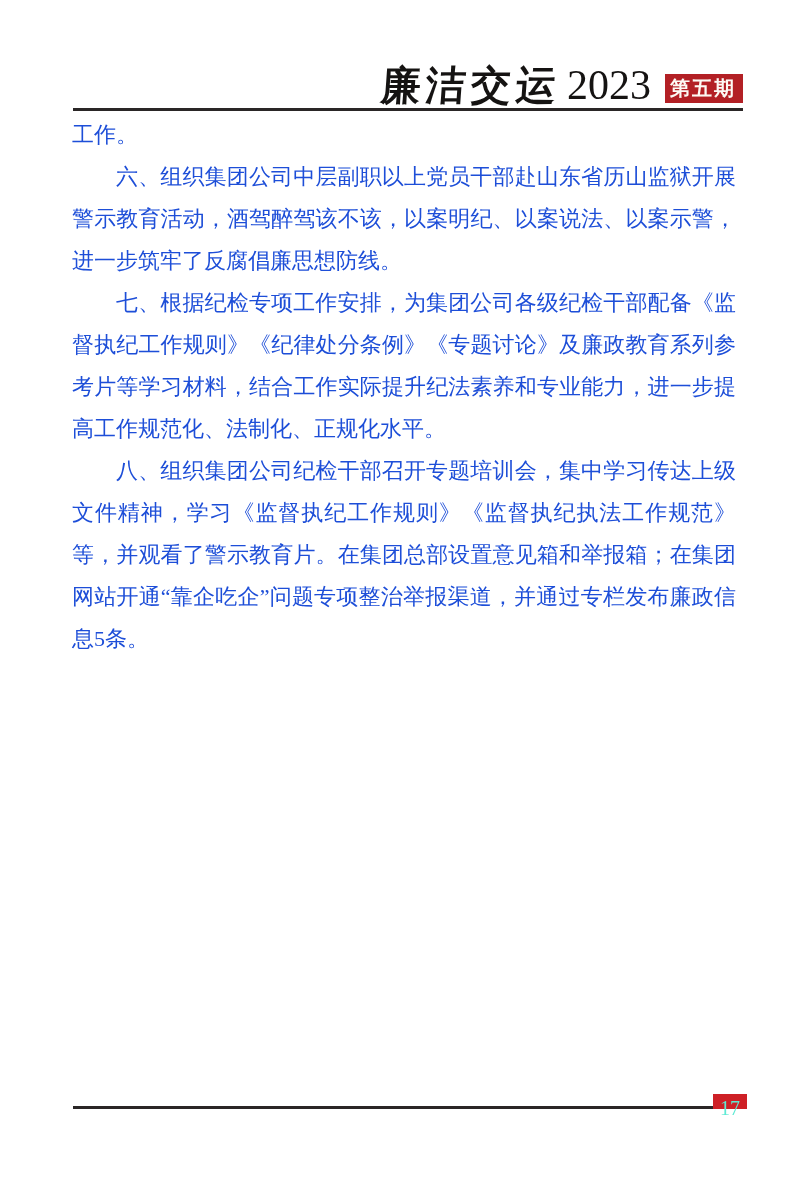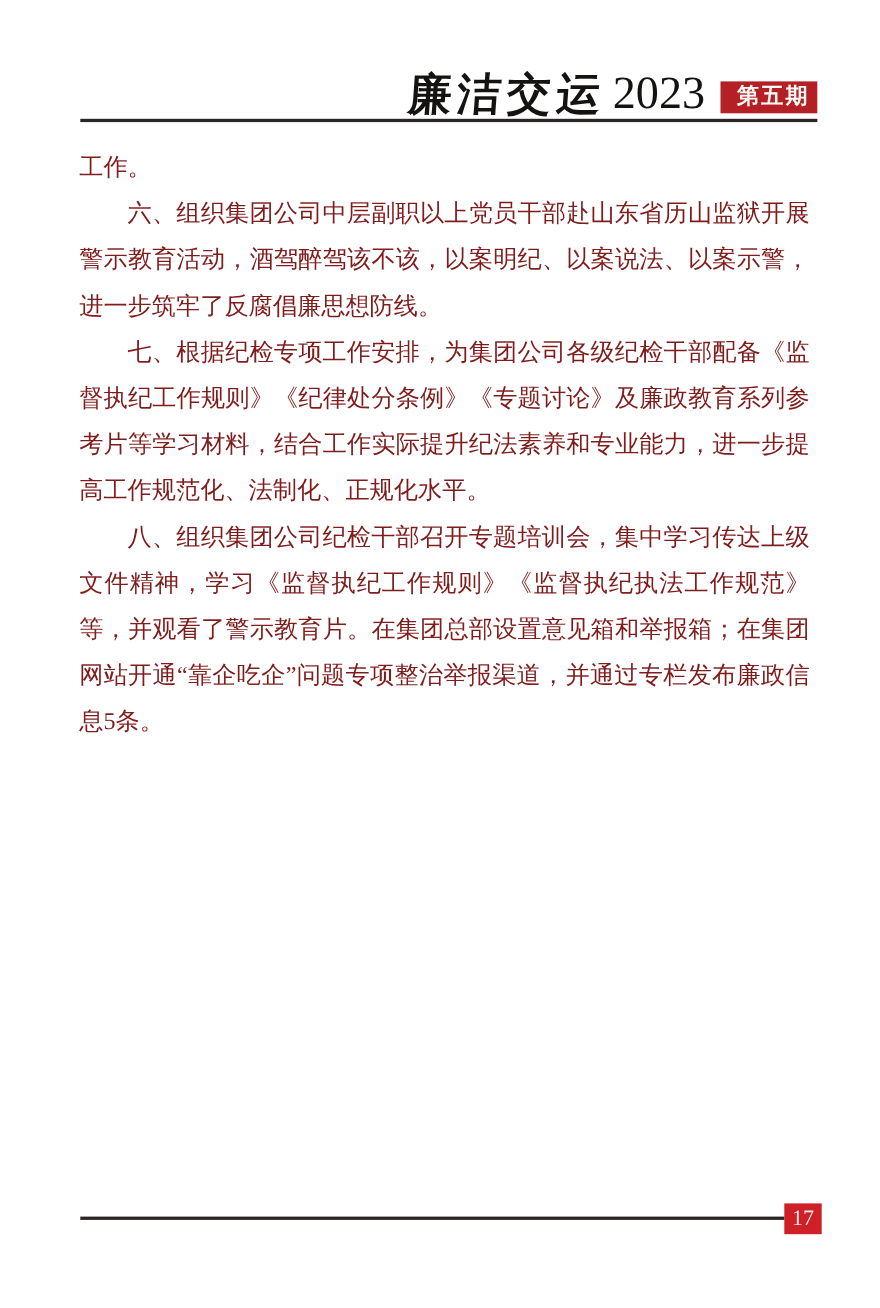--- a/index.html
+++ b/index.html
@@ -24,43 +24,43 @@
   }
   .masthead-year{
     font-size:42px;font-weight:normal;color:#151312;
     line-height:1;margin-left:6px;display:inline-block;
   }
   .issue-badge{
     display:inline-block;
     margin-left:14px;margin-bottom:3px;
     background:#b32025;color:#fdf9f4;
     font-size:20px;font-weight:bold;line-height:1;
-    letter-spacing:2px;padding:4px 7px 5px 15px;
+    letter-spacing:2px;padding:4px 7px 5px 5px;
   }
   .header-rule{
     position:absolute;left:73px;top:108px;
     width:670px;height:3px;background:#2a2626;
   }
   
   .body-text{
-    position:absolute;left:72px;top:131px;width:664px;
-    font-size:22px;line-height:42px;color:#7f1d1d;
+    position:absolute;left:72px;top:114px;width:664px;
+    font-size:22px;line-height:42px;color:#1d4ed8;
     text-align:justify;text-justify:inter-character;
   }
   .body-text p{margin:0;padding:0;}
   .body-text p.indent{text-indent:2em;}
   
   .footer-rule{
     position:absolute;left:73px;top:1106px;
     width:640px;height:3px;background:#2a2626;
   }
   .page-number-box{
     position:absolute;left:713px;top:1094px;
-    width:34px;height:28px;
-    background:#ce2026;color:#e5e5e5;
+    width:34px;height:15px;
+    background:#ce2026;color:#5eead4;
     font-size:20px;line-height:28px;text-align:center;
     font-family:"Liberation Serif","DejaVu Serif",serif;
   }
 </style>
 </head>
 <body>
 
 <div class="page">
 
   <div class="masthead">

